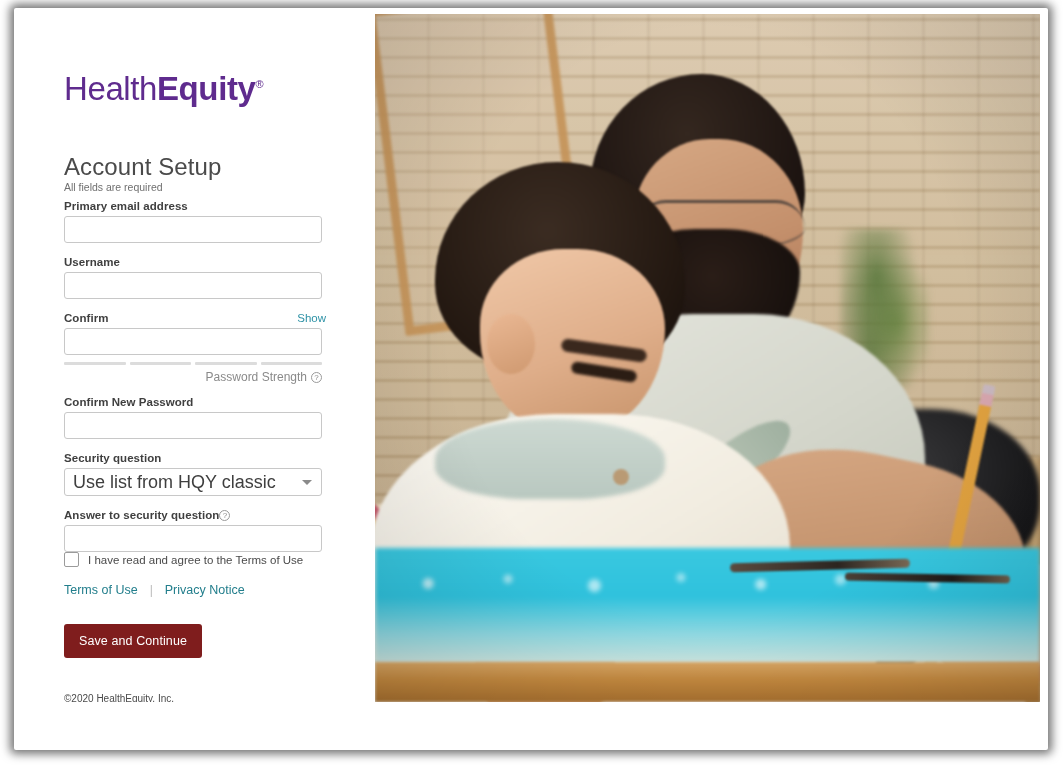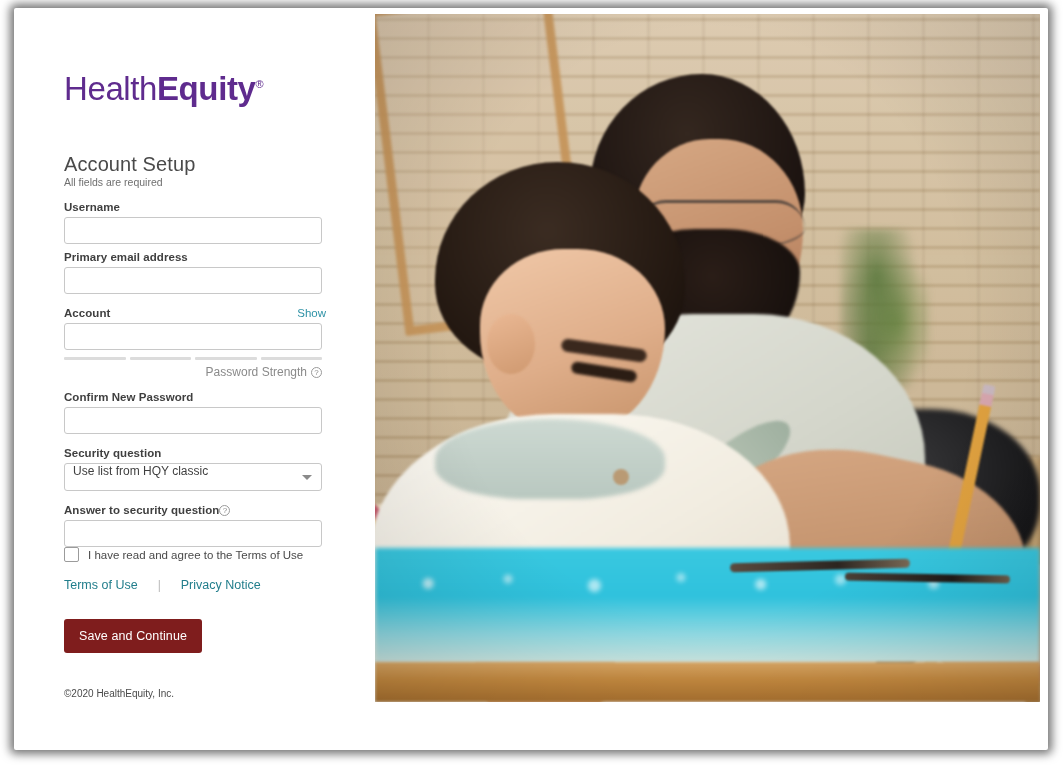--- a/index.html
+++ b/index.html
@@ -64,21 +64,21 @@
   .logo .lg-reg {
     font-size: 11px;
     vertical-align: super;
     font-weight: 400;
     letter-spacing: 0;
   }
 
   
   .page-title {
     margin-top: 48px;
-    font-size: 20px;
+    font-size: 24px;
     font-weight: 400;
     color: #4a4a4a;
     letter-spacing: 0.1px;
   }
   .all-required {
     font-size: 10.5px;
     color: #6f6f6f;
     font-weight: 400;
   }
 
@@ -166,23 +166,23 @@
     position: relative;
     width: 258px;
   }
   .select-box {
     width: 258px;
     height: 28px;
     border: 1px solid #c8c8c8;
     border-radius: 3px;
     background: #ffffff;
     display: flex;
-    align-items: flex-start;
+    align-items: center;
     padding: 0 8px;
-    font-size: 12px;
+    font-size: 18px;
     color: #3f3f3f;
     cursor: pointer;
   }
   .select-arrow {
     position: absolute;
     right: 10px; top: 12px;
     width: 0; height: 0;
     border-left: 5px solid transparent;
     border-right: 5px solid transparent;
     border-top: 5px solid #8a8a8a;
@@ -205,21 +205,21 @@
   }
   .checkbox-label {
     font-size: 11.5px;
     color: #4a4a4a;
   }
 
   
   .links-row {
     display: flex;
     align-items: center;
-    gap: 20px;
+    gap: 12px;
     margin-top: 16px;
     font-size: 12.5px;
   }
   .tlink {
     color: #227E8C;
     cursor: pointer;
   }
   .tsep { color: #b9b9b9; font-size: 12px; }
 
   
@@ -557,39 +557,39 @@
       <div class="form-inner">
 
         <div class="logo">
           <span class="lg-light">Health</span><span class="lg-bold">Equity</span><span class="lg-reg">®</span>
         </div>
 
         <div class="page-title">Account Setup</div>
         <div class="all-required">All fields are required</div>
 
         
+        <div class="field" style="margin-top:7px;">
+          <div class="field-label-row">
+            <span class="field-label">Primary email address</span>
+          </div>
+          <input class="text-input" type="text" value="" style="">
+        </div>
+
+        
         <div class="field" style="margin-top:13px;">
           <div class="field-label-row">
             <span class="field-label">Username</span>
           </div>
           <input class="text-input" type="text" value="" style="">
         </div>
 
         
-        <div class="field" style="margin-top:7px;">
-          <div class="field-label-row">
-            <span class="field-label">Primary email address</span>
-          </div>
-          <input class="text-input" type="text" value="" style="">
-        </div>
-
-        
         <div class="field" style="margin-top:13px;">
           <div class="field-label-row">
-            <span class="field-label">Account</span>
+            <span class="field-label">Confirm</span>
             <span class="show-link">Show</span>
           </div>
           <input class="text-input" type="password" value="" style="">
 
           <div class="strength-wrap">
             <div class="strength-bars">
               <div class="strength-seg"></div>
               <div class="strength-seg"></div>
               <div class="strength-seg"></div>
               <div class="strength-seg"></div>

